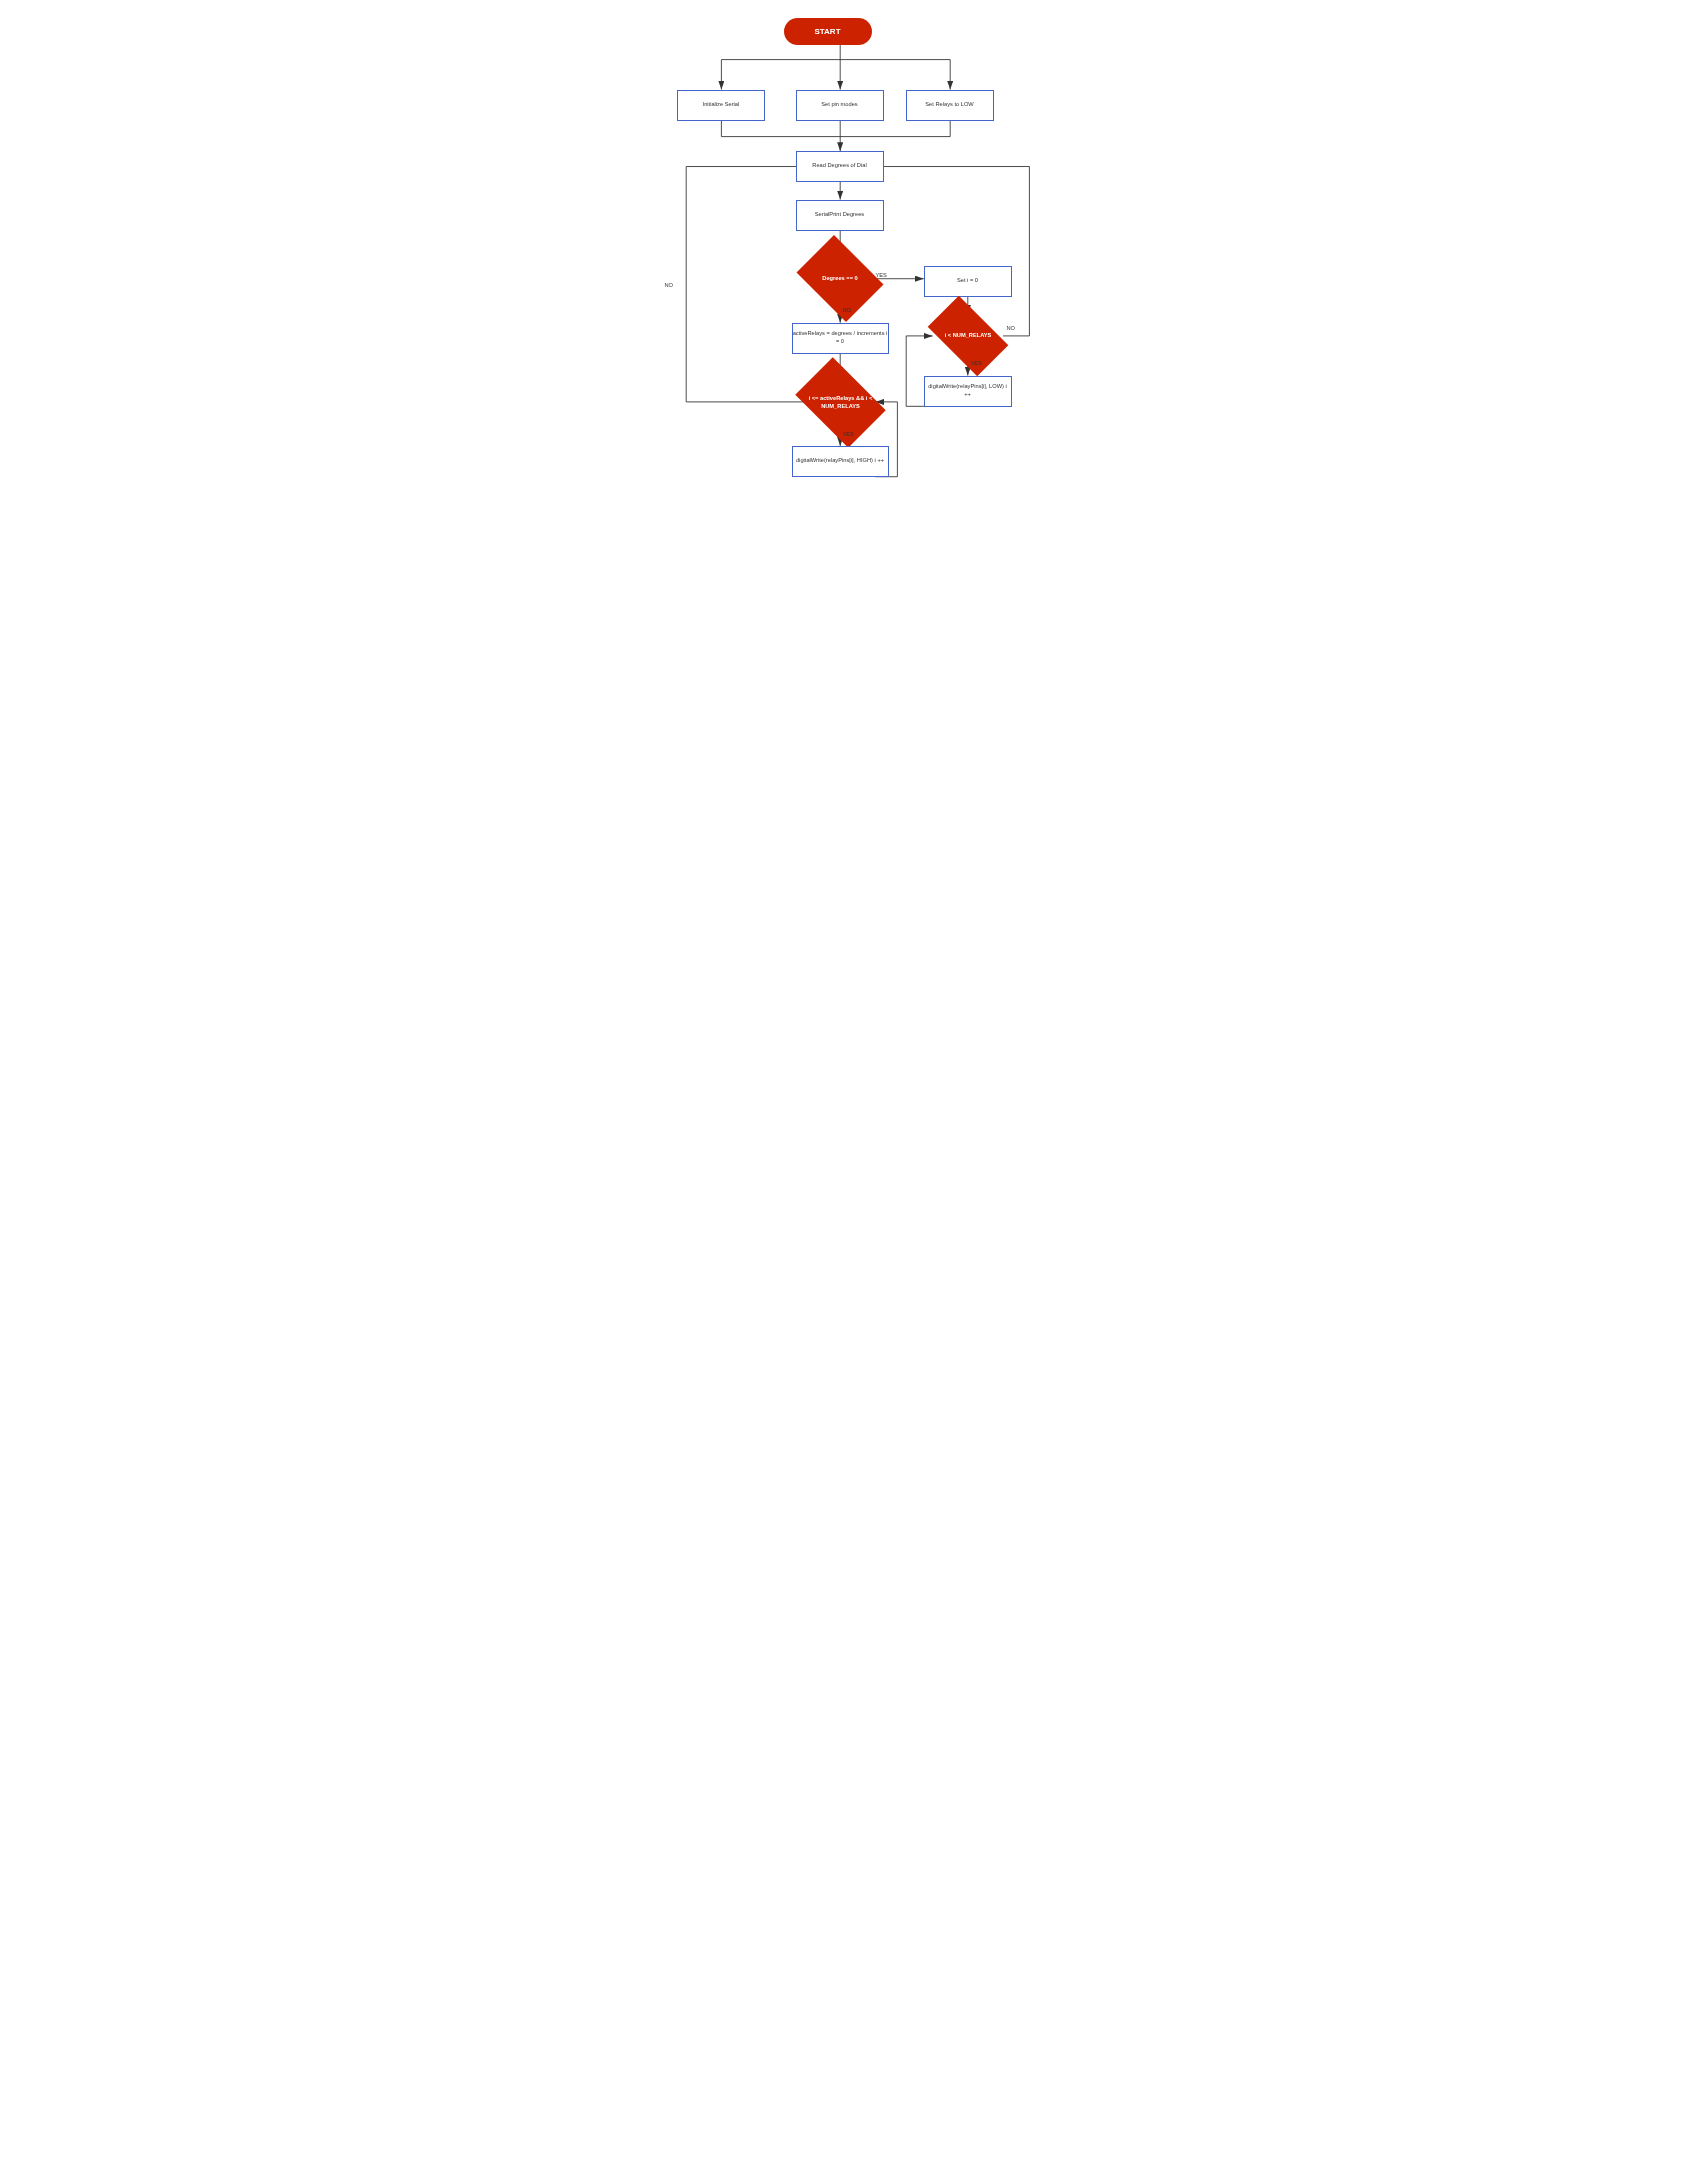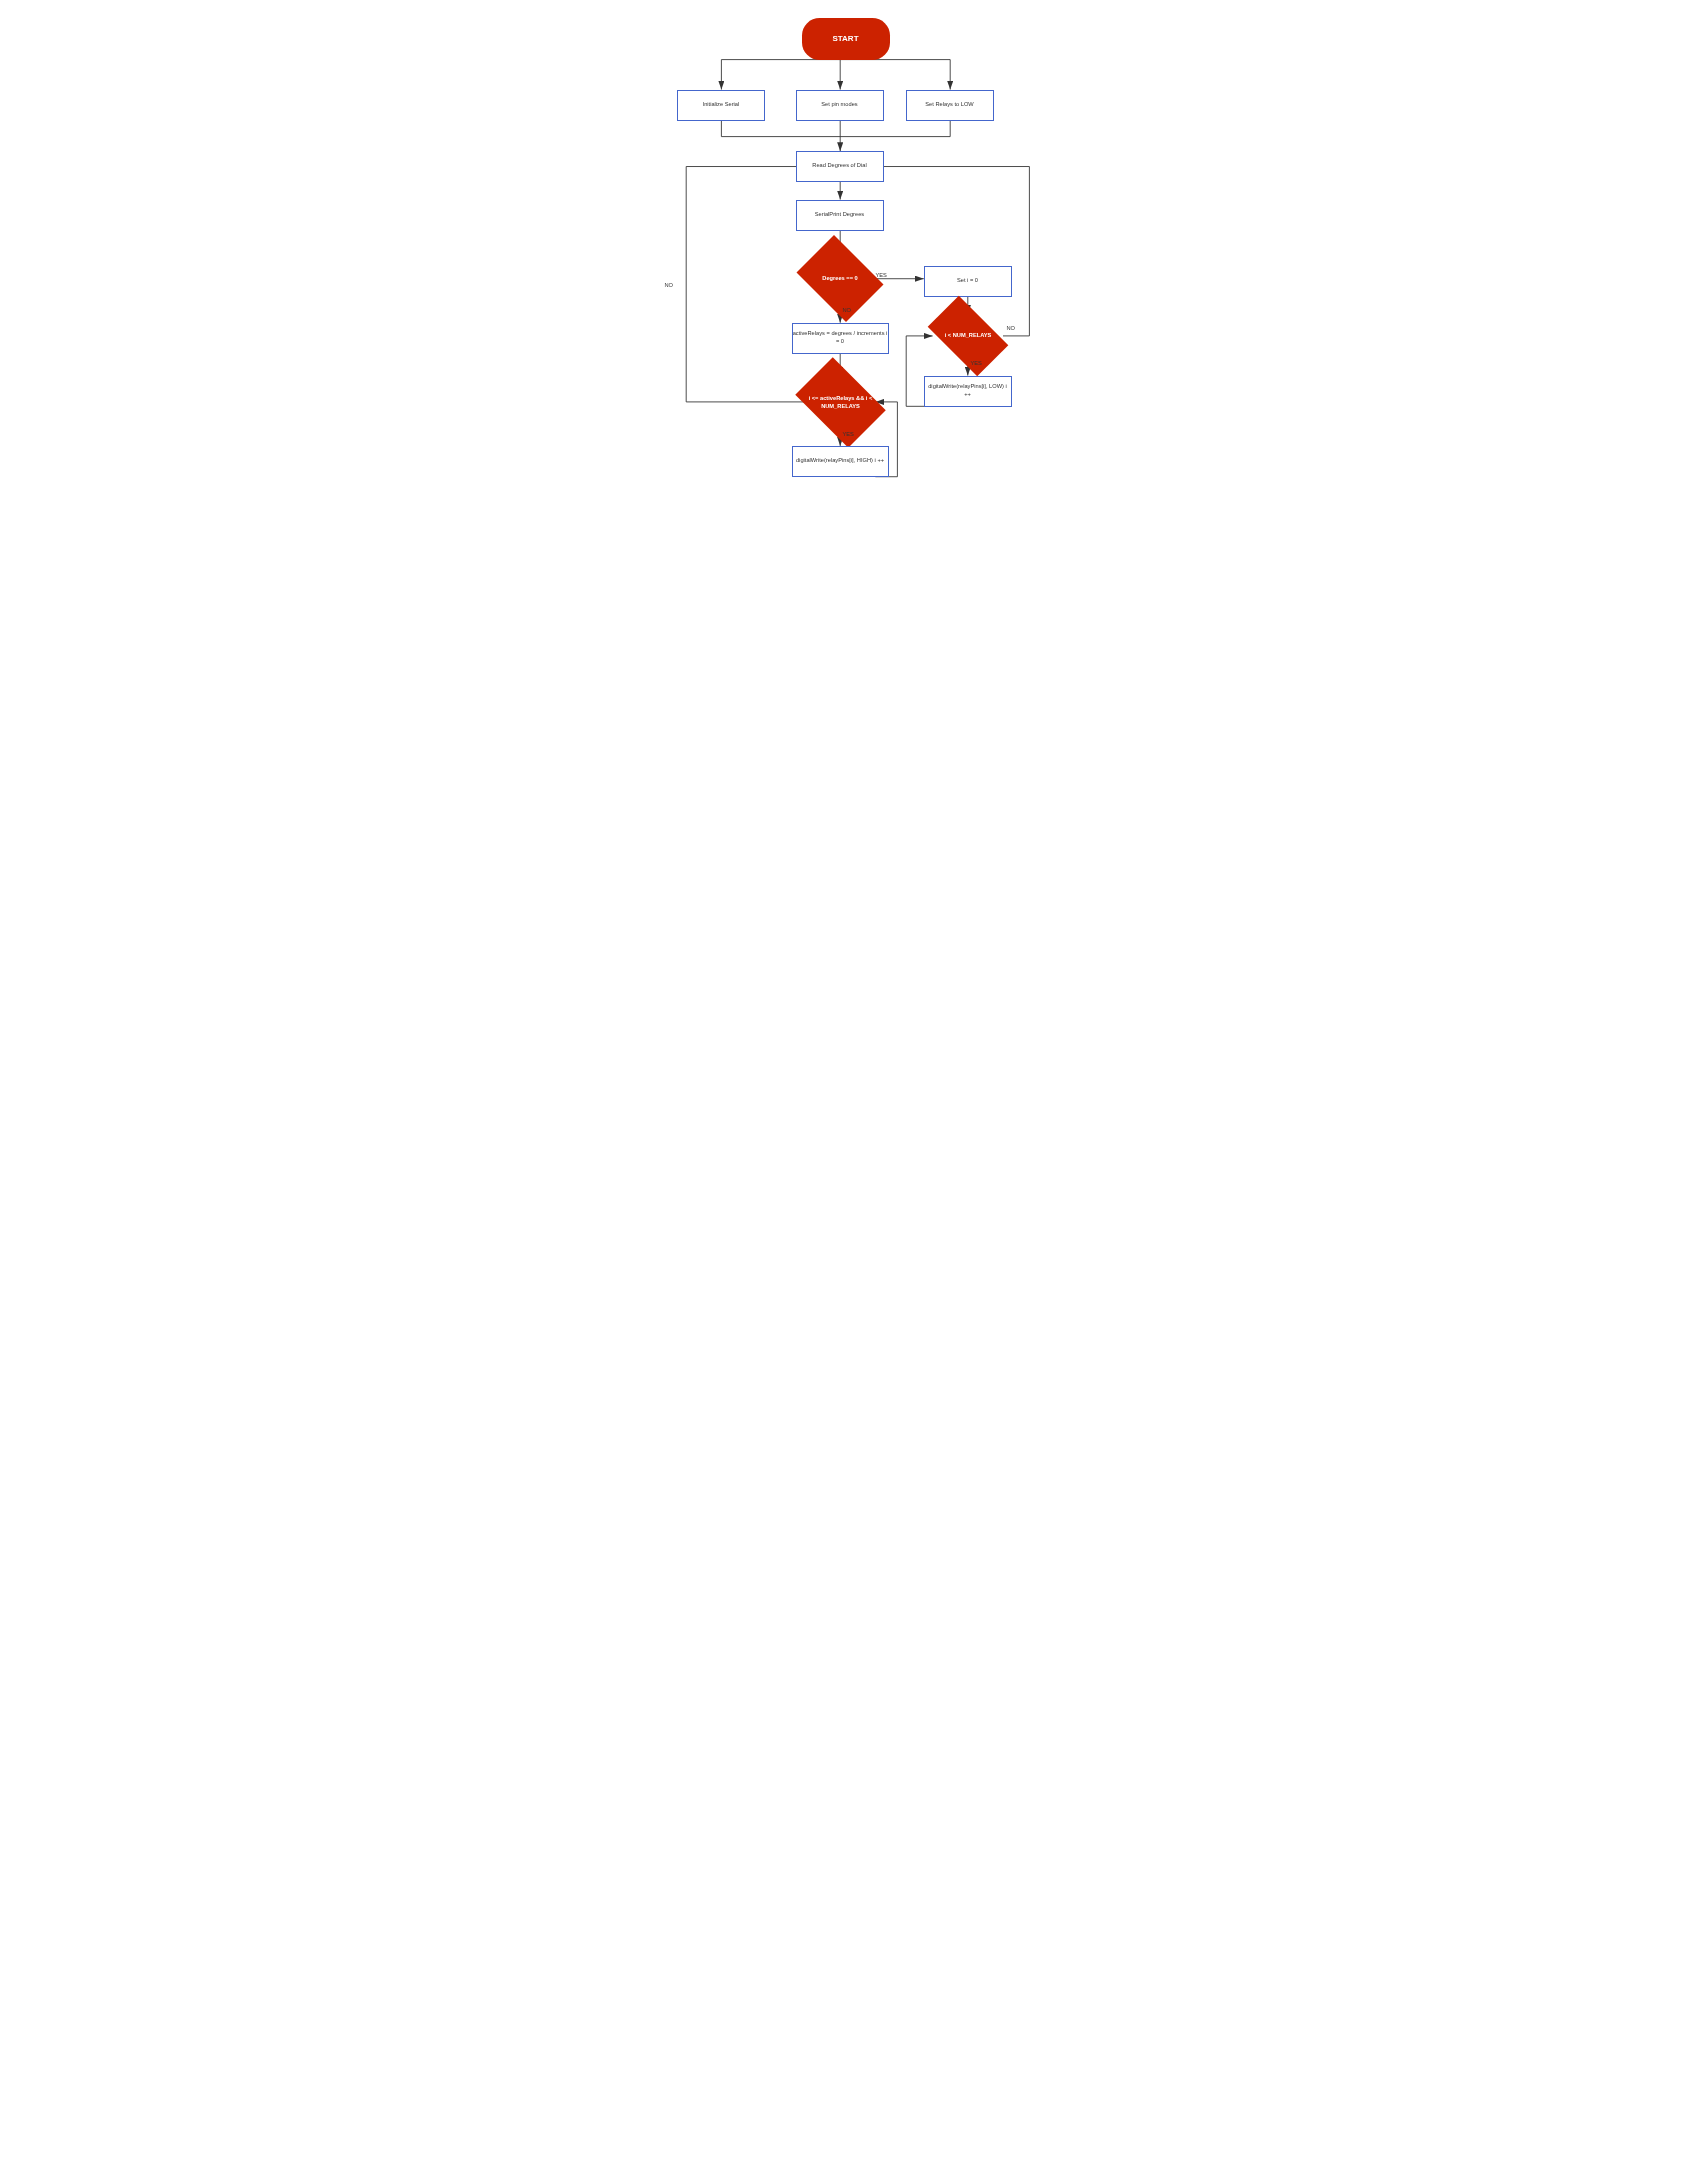--- a/index.html
+++ b/index.html
@@ -134,21 +134,21 @@
 
     <line x1="350" y1="893" x2="80" y2="893" stroke="#333" stroke-width="2"></line>
     <line x1="80" y1="893" x2="80" y2="358" stroke="#333" stroke-width="2"></line>
     <line x1="80" y1="358" x2="350" y2="358" stroke="#333" stroke-width="2" marker-end="url(#arrowhead)"></line>
 
     <line x1="510" y1="1063" x2="560" y2="1063" stroke="#333" stroke-width="2"></line>
     <line x1="560" y1="1063" x2="560" y2="893" stroke="#333" stroke-width="2"></line>
     <line x1="560" y1="893" x2="510" y2="893" stroke="#333" stroke-width="2" marker-end="url(#arrowhead)"></line>
   </svg>
 
-  <div class="node node-rounded" style="left:151px; top:8.8px; width:88px; height:42px;">
+  <div class="node node-rounded" style="left:133px; top:8.8px; width:88px; height:27px;">
     <span>START</span>
   </div>
 
   <div class="node node-rect" style="left:26.4px; top:81px; width:88px; height:31px;">
     <span>Initialize Serial</span>
   </div>
 
   <div class="node node-rect" style="left:145px; top:81px; width:88px; height:31px;">
     <span>Set pin modes</span>
   </div>

